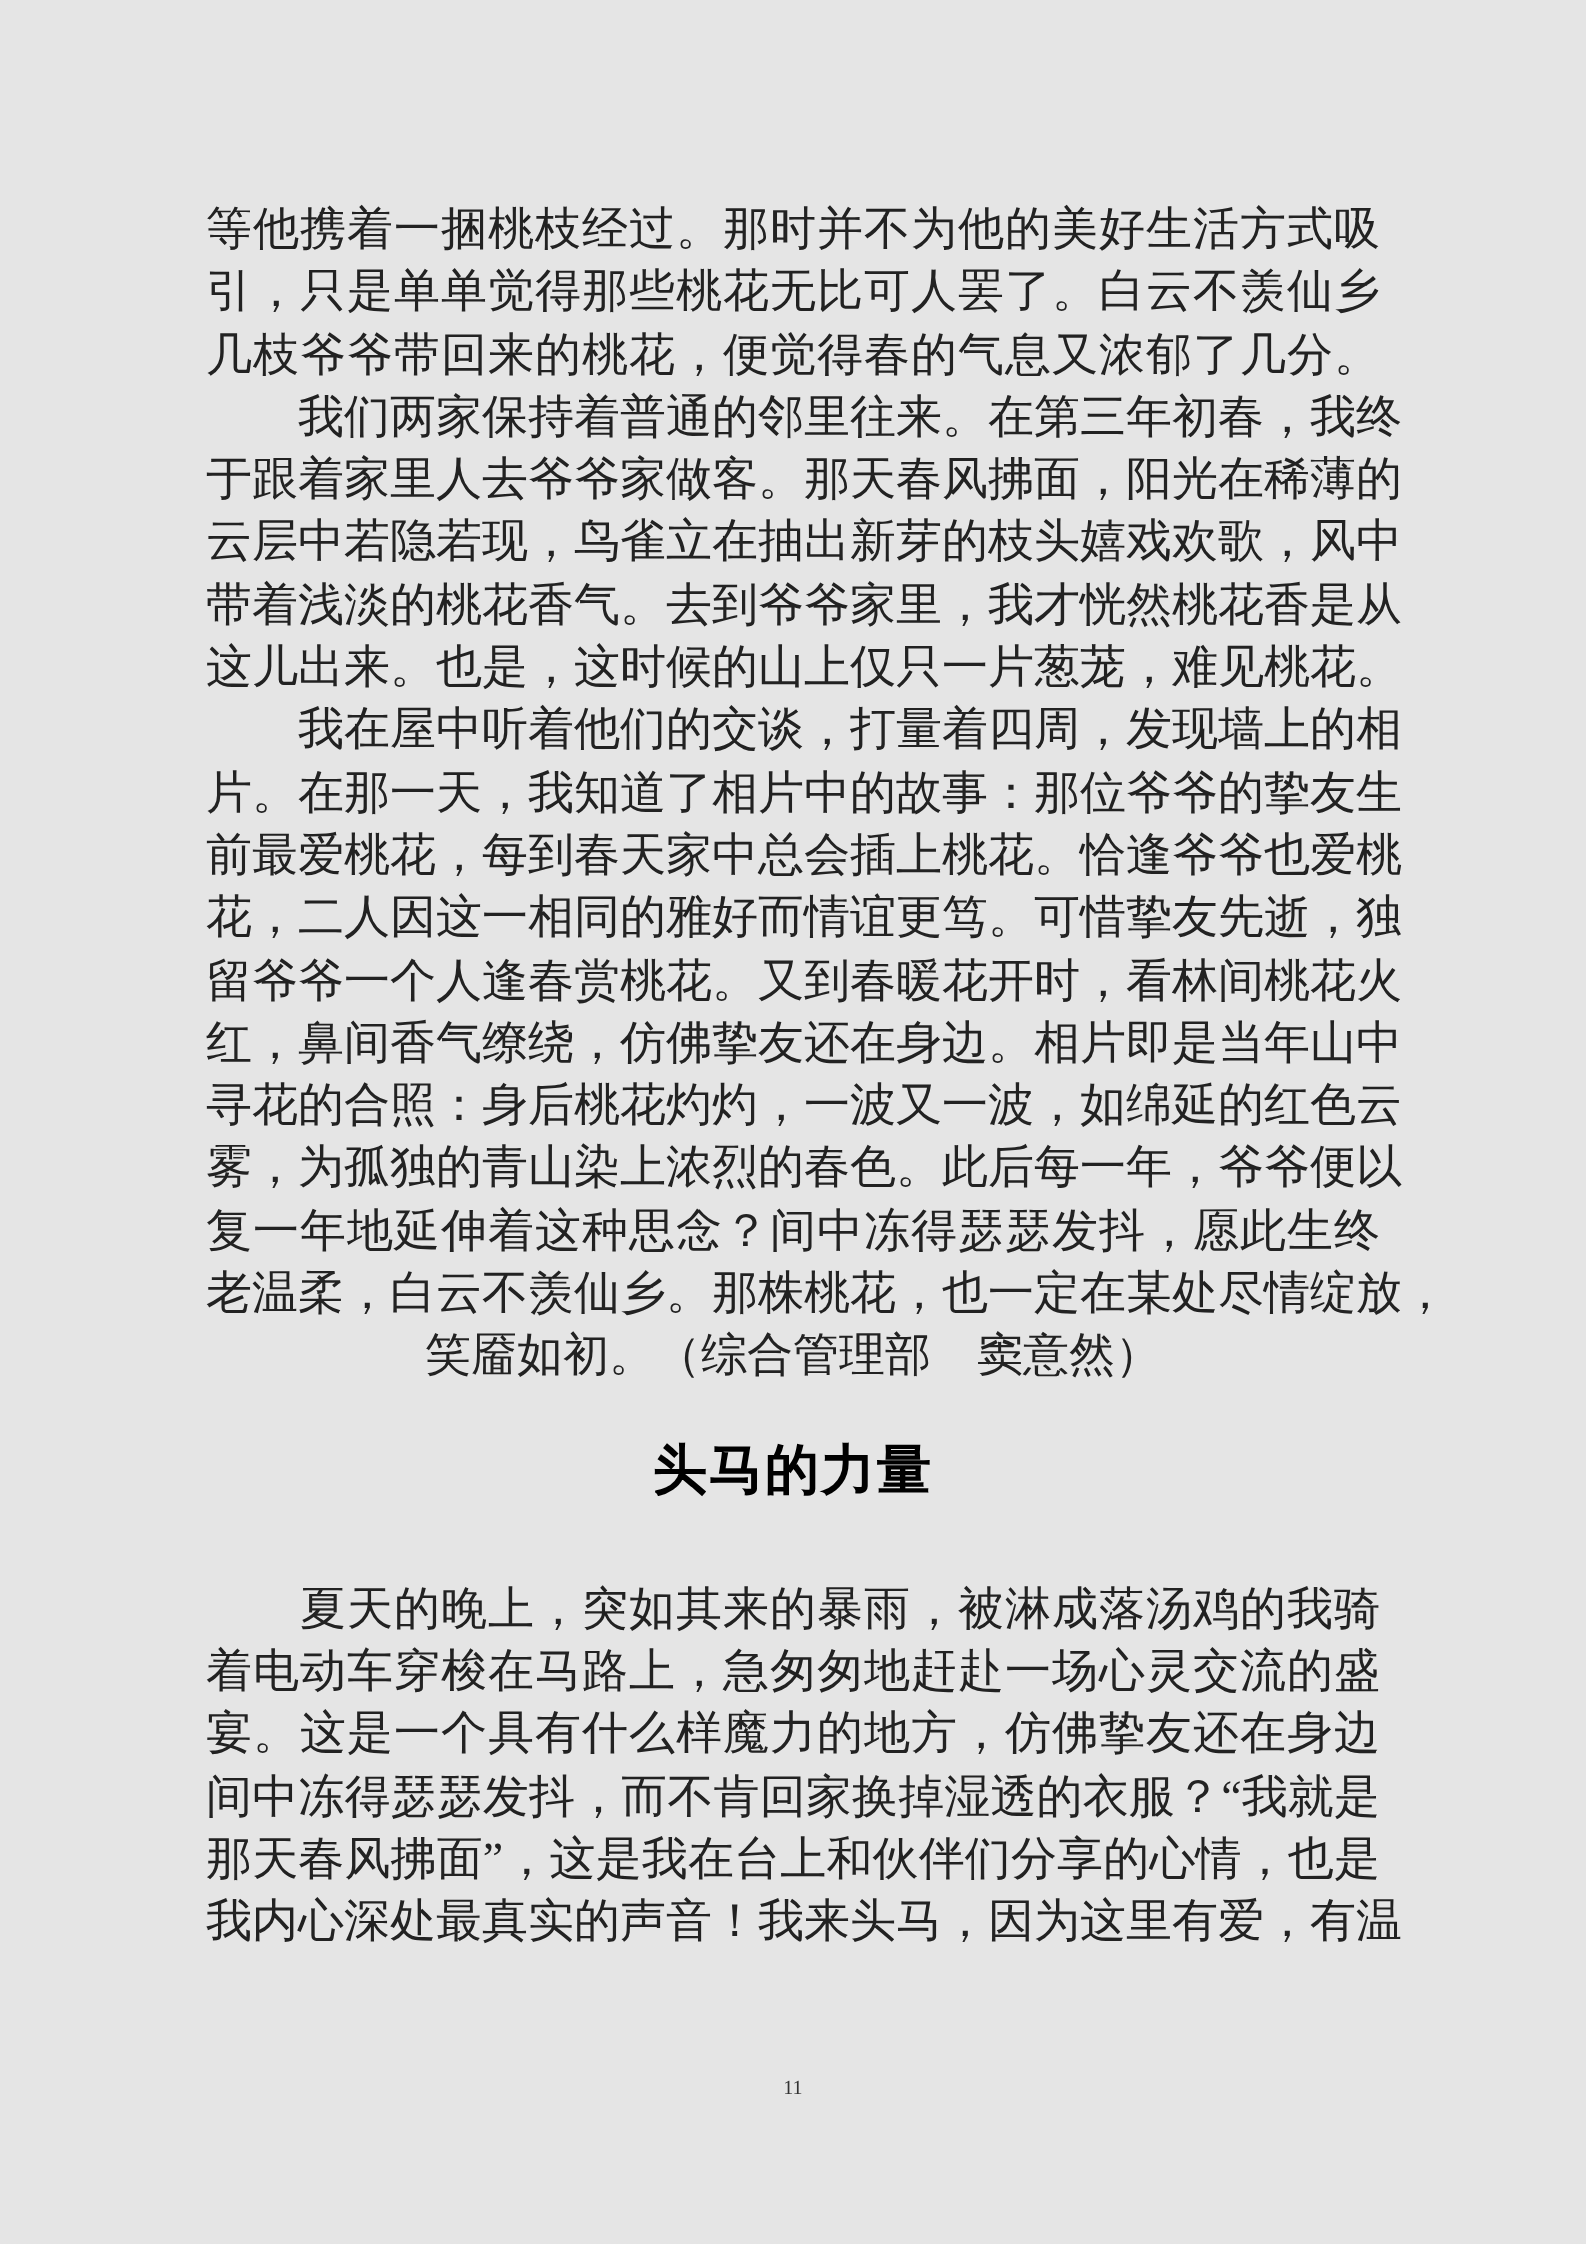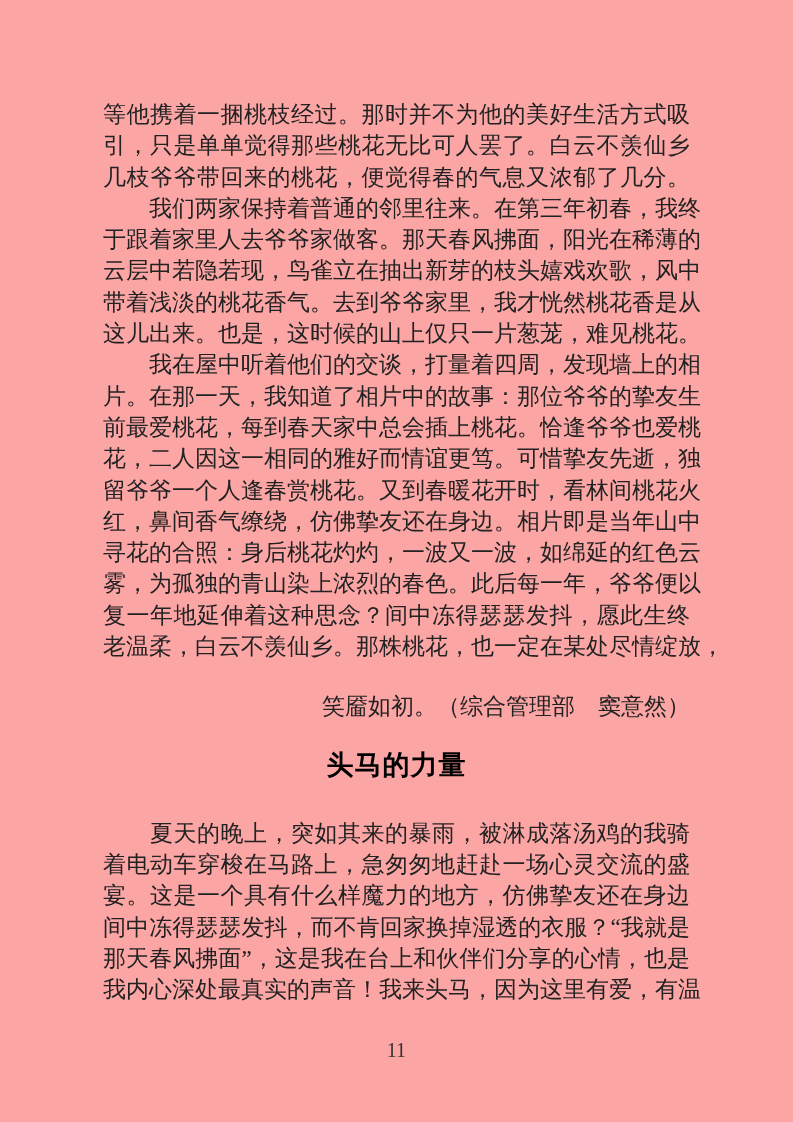--- a/index.html
+++ b/index.html
@@ -4,21 +4,21 @@
 <style>
   html, body {
     margin: 0;
     padding: 0;
     background: #ffffff;
   }
   .page {
     position: relative;
     width: 793px;
     height: 1122px;
-    background: #fca5a5;
+    background: #e5e5e5;
     overflow: hidden;
     color: #222222;
   }
   .content {
     position: absolute;
     left: 103px;
     top: 99px;
     width: 587px;
   }
   .flow {
@@ -33,45 +33,44 @@
     text-justify: inter-character;
     white-space: nowrap;
     overflow: visible;
   }
   .line.left {
     text-align: left;
     text-align-last: left;
   }
   .line.split {
     display: flex;
-    justify-content: flex-end;
+    justify-content: center;
     text-align: left;
     text-align-last: auto;
     white-space: nowrap;
-    margin-top: 29px;
   }
   .article-title {
     font-family: "DejaVu Sans", "Liberation Sans", sans-serif;
     font-weight: 700;
     font-size: 27px;
     line-height: 31px;
     color: #000000;
     text-align: center;
     text-align-last: center;
     margin: 26px 0 38px 0;
     letter-spacing: 1px;
   }
   .footer {
     position: absolute;
     left: 0;
     right: 0;
     top: 1039px;
     text-align: center;
     font-family: "Liberation Serif", "DejaVu Serif", serif;
-    font-size: 20px;
+    font-size: 10px;
     color: #333333;
   }
 </style>
 </head>
 <body>
 
 <div class="page">
   <div class="content">
     <div class="flow">
         <div class="line">等他携着一捆桃枝经过。那时并不为他的美好生活方式吸</div>

